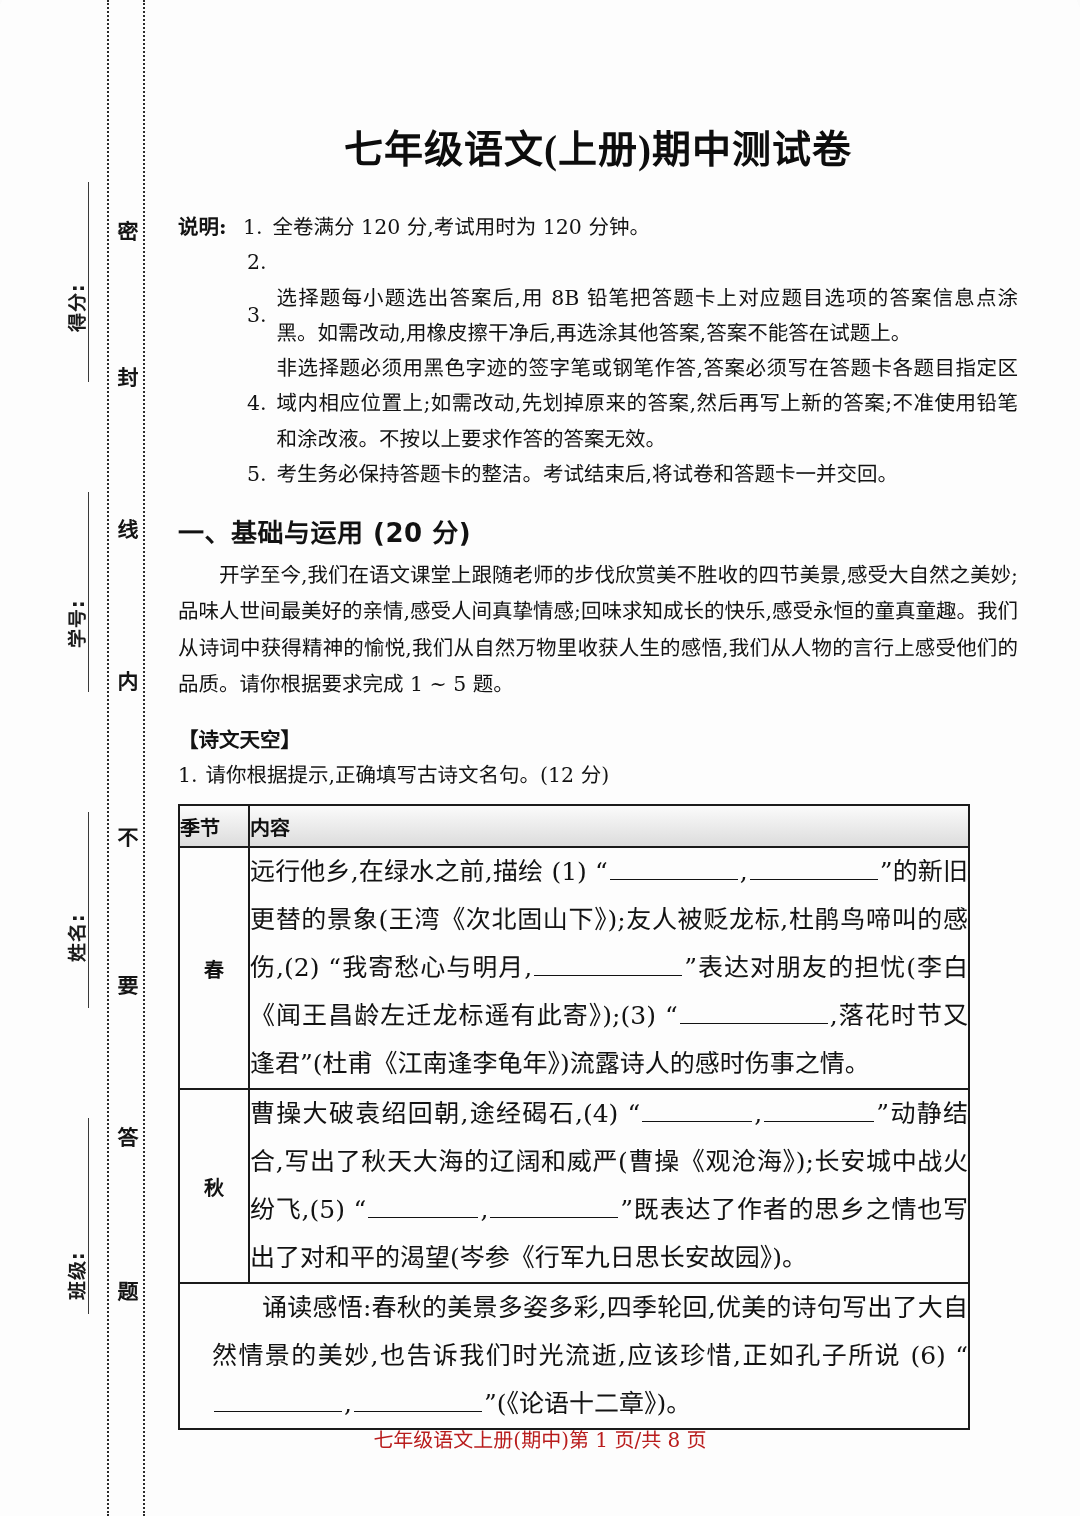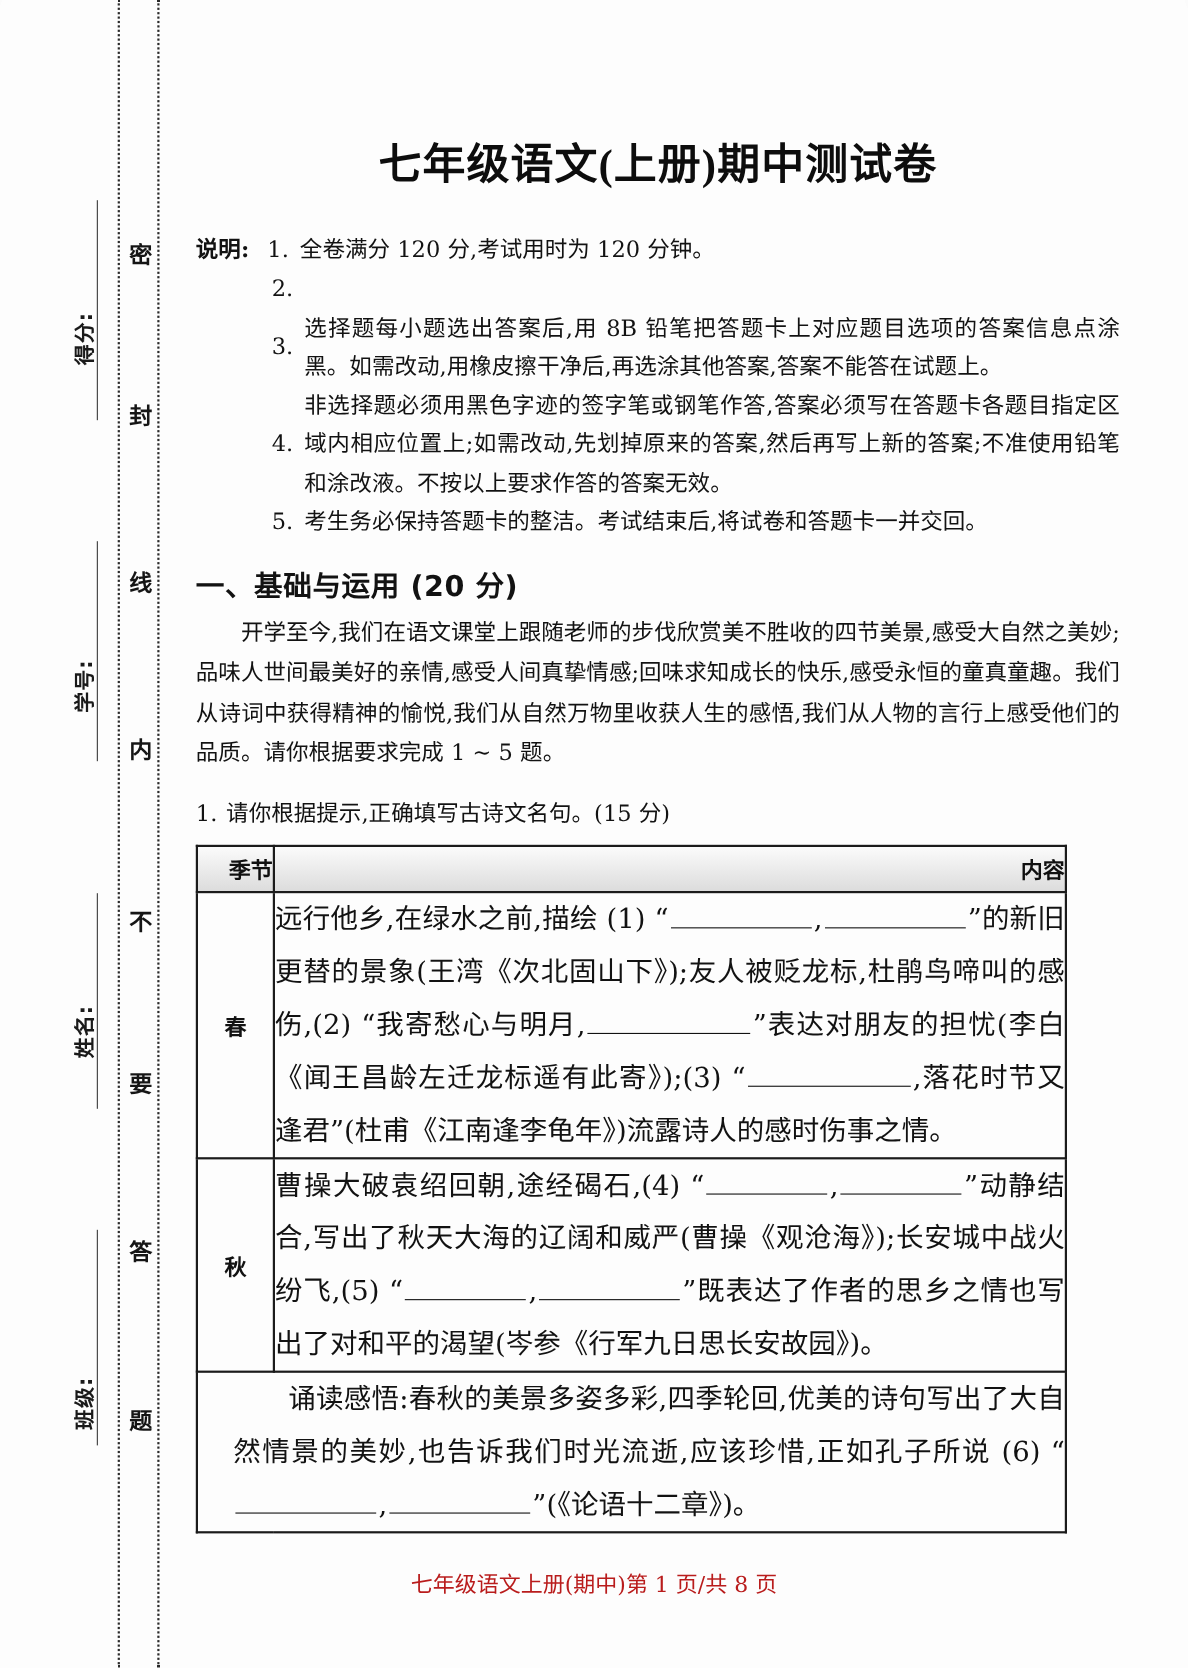--- a/index.html
+++ b/index.html
@@ -170,26 +170,26 @@
     table-layout: fixed;
     border: 2.5px solid #1b1b1b;
   }
   .tbl td, .tbl th {
     border: 2px solid #1b1b1b;
     padding: 0;
     vertical-align: middle;
   }
   .tbl thead th {
     background: linear-gradient(to bottom, #fbfbfb 0%, #ededed 45%, #dcdcdc 100%);
-    font-family: Liberation Mono, monospace;
+    font-family: Liberation Serif, serif;
     font-size: 20px;
     font-weight: 700;
     height: 40px;
     color: #101010;
-    text-align: right;
+    text-align: left;
   }
   .col-season { width: 70px; }
   .cell-season {
     text-align: center;
     font-family: "DejaVu Serif", "Liberation Serif", serif;
     font-size: 20px;
     font-weight: 600;
   }
   .cell-body {
     padding: 14px 14px 14px 16px;
@@ -284,23 +284,24 @@
     </div>
   </div>
 
   <div class="section-title">
     <span>一、基础与运用</span>
     <span class="pts">(20 分)</span>
   </div>
 
   <p class="body-para">开学至今,我们在语文课堂上跟随老师的步伐欣赏美不胜收的四节美景,感受大自然之美妙;品味人世间最美好的亲情,感受人间真挚情感;回味求知成长的快乐,感受永恒的童真童趣。我们从诗词中获得精神的愉悦,我们从自然万物里收获人生的感悟,我们从人物的言行上感受他们的品质。请你根据要求完成 1 ~ 5 题。</p>
 
+  <div class="bracket-head">【诗文天空】</div>
 
   <div class="q-line">
-    <span class="qn">1.</span><span>请你根据提示,正确填写古诗文名句。(15 分)</span>
+    <span class="qn">1.</span><span>请你根据提示,正确填写古诗文名句。(12 分)</span>
   </div>
 
   <table class="tbl">
     <colgroup>
         <col class="col-season">
         <col>
       </colgroup>
     <thead>
       <tr>
         <th>季节</th>

